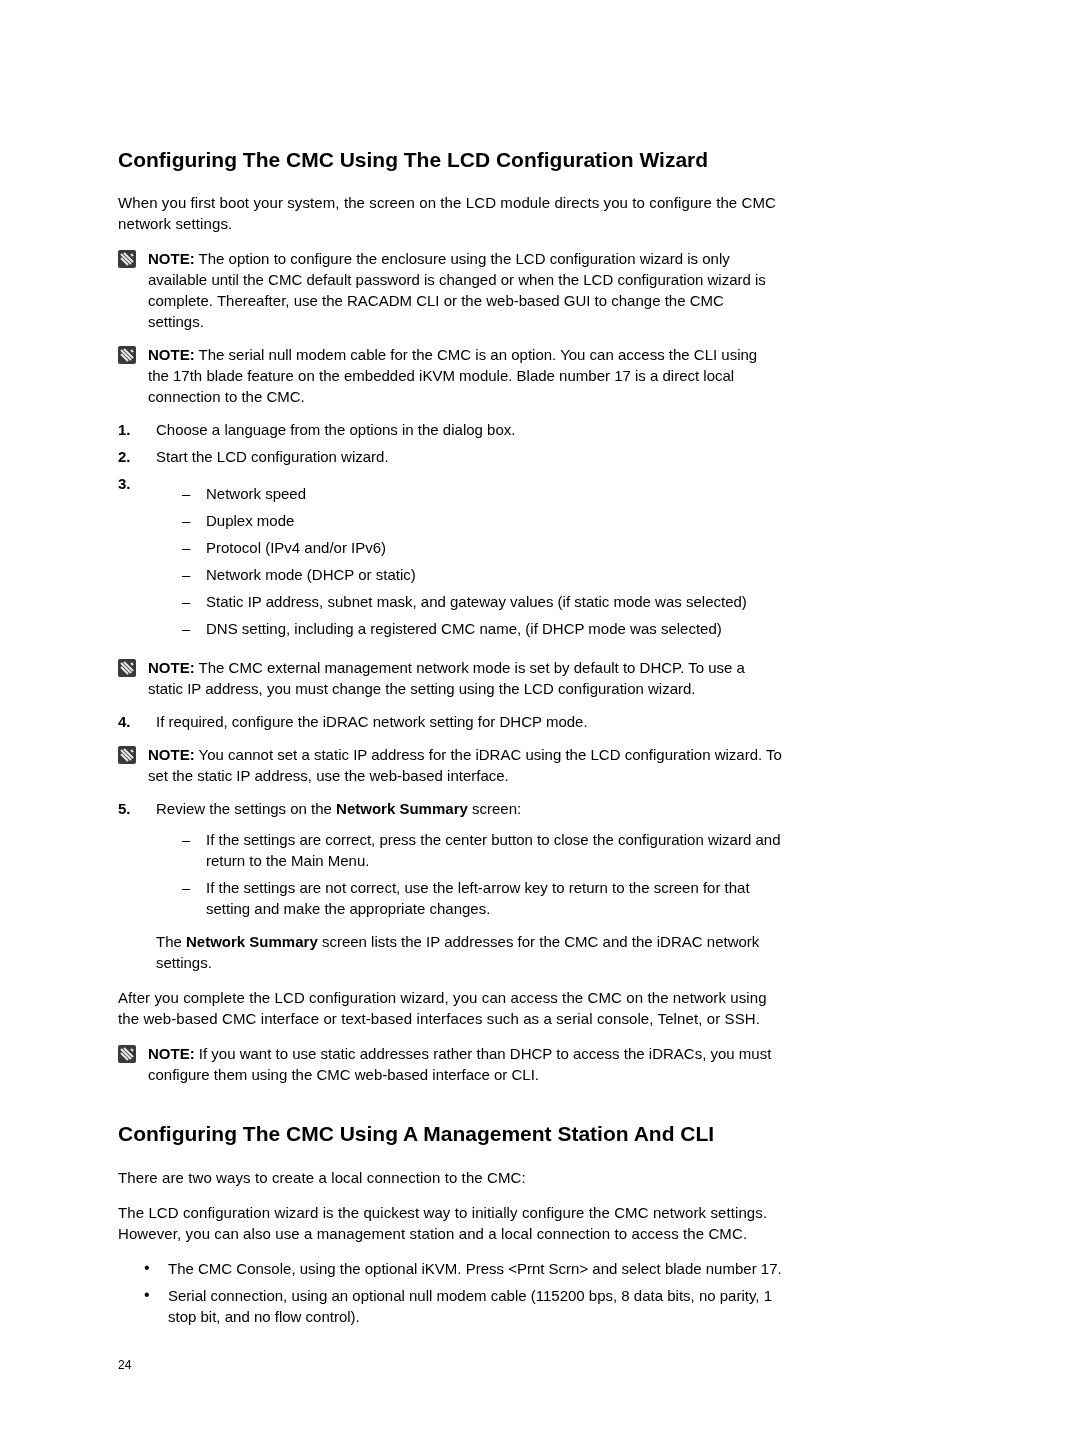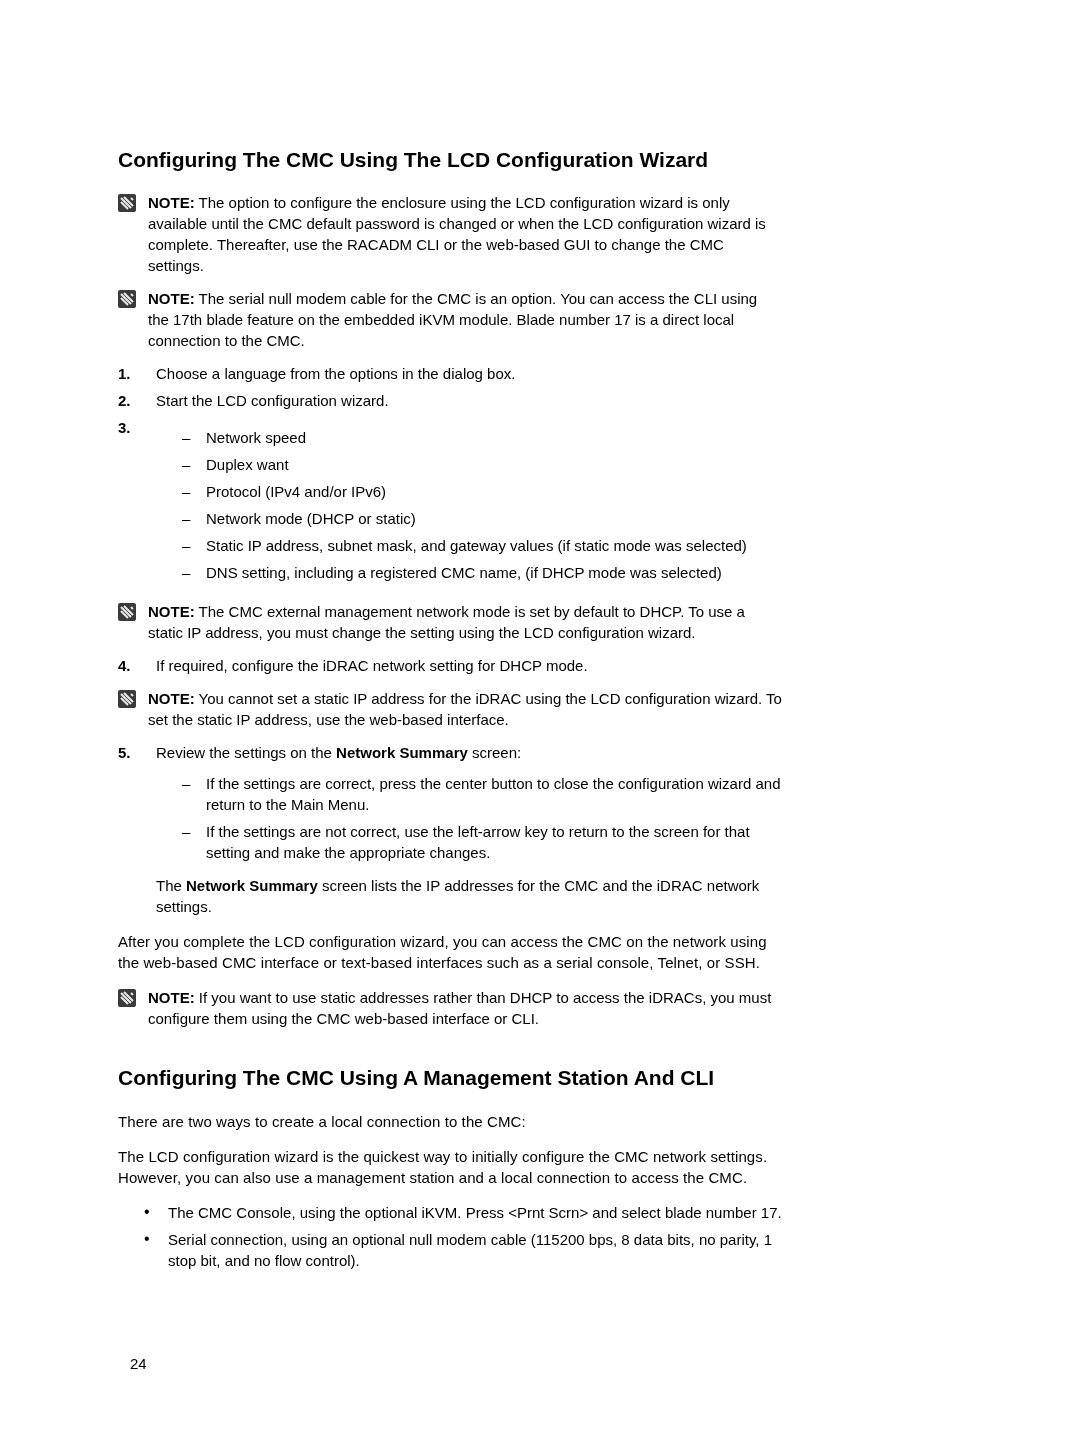--- a/index.html
+++ b/index.html
@@ -91,40 +91,41 @@
   }
   .ul-text {
     flex: 1;
   }
   .bold {
     font-weight: bold;
   }
   .pagenum {
     position: absolute;
     bottom: 60px;
-    left: 130px;
-    font-size: 15px;
+    left: 118px;
+    font-size: 12px;
   }
   .indent-note {
     padding-left: 0px;
   }
   .step-content-spacing .ul {
     margin-top: 10px;
   }
   .section-gap { margin-top: 34px; }
   .bullet-list { margin: 6px 0 0 0; padding: 0; }
   .bullet-item { display:flex; gap: 14px; margin-bottom: 6px; padding-left: 26px;}
 </style>
 </head>
 <body>
 
 <div class="page">
 
   <div class="section-title">Configuring The CMC Using The LCD Configuration Wizard</div>
 
+  <div class="para">When you first boot your system, the screen on the LCD module directs you to configure the CMC network settings.</div>
 
   <div class="note-block">
     <div class="note-icon">
       <svg viewBox="0 0 18 18">
           <rect x="0" y="0" width="18" height="18" rx="2" fill="#3a3a3a"></rect>
           <path d="M3 4 L13 14 M6 3 L15 12 M3 8 L10 15" stroke="#e8e8e8" stroke-width="2" fill="none"></path>
           <path d="M13 4 L15 6" stroke="#e8e8e8" stroke-width="2"></path>
         </svg>
     </div>
     <div class="note-text">
@@ -162,21 +163,21 @@
     <div class="ol-item step-content-spacing">
       <div class="ol-num">3.</div>
       <div class="ol-body">
         <div class="ul">
           <div class="ul-item">
               <div class="ul-dash">–</div>
               <div class="ul-text">Network speed</div>
             </div>
           <div class="ul-item">
               <div class="ul-dash">–</div>
-              <div class="ul-text">Duplex want</div>
+              <div class="ul-text">Duplex mode</div>
             </div>
           <div class="ul-item">
               <div class="ul-dash">–</div>
               <div class="ul-text">Protocol (IPv4 and/or IPv6)</div>
             </div>
           <div class="ul-item">
               <div class="ul-dash">–</div>
               <div class="ul-text">Network mode (DHCP or static)</div>
             </div>
           <div class="ul-item">

